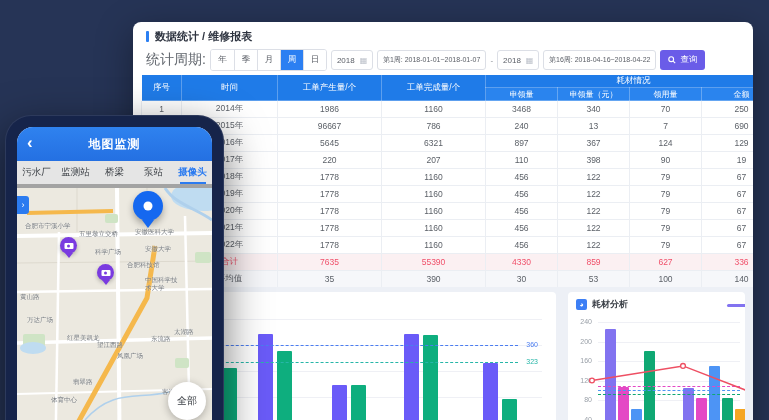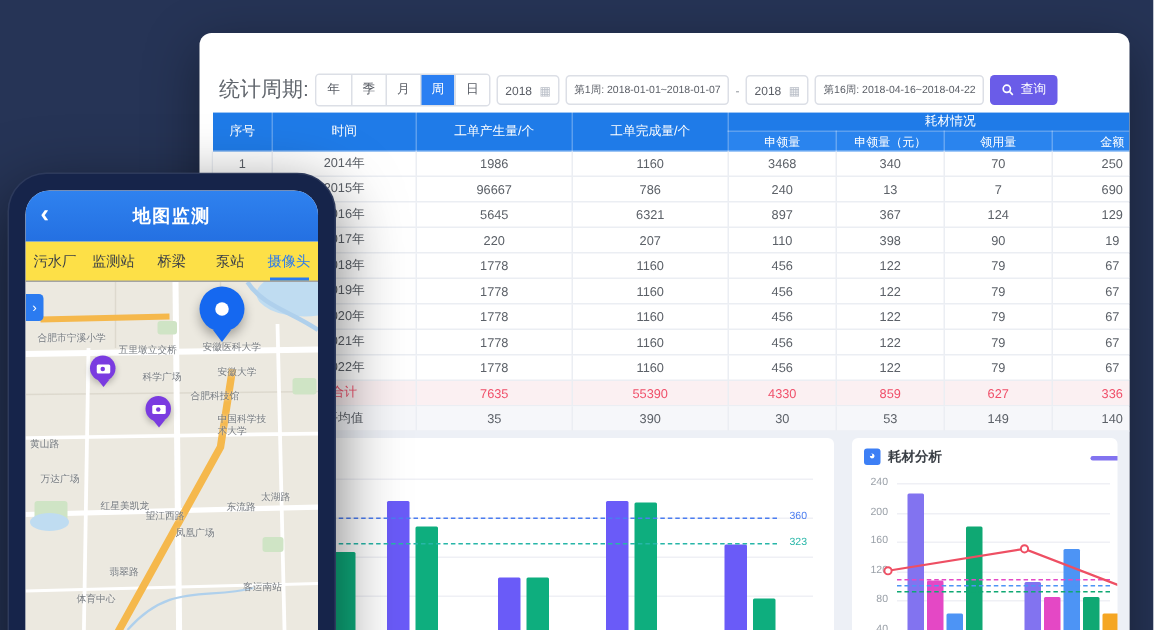--- a/index.html
+++ b/index.html
@@ -52,23 +52,23 @@
 .rtitle .txt{font-size:9px;color:#3a3f46;font-weight:bold}
 .rlegend{position:absolute;top:12px;right:-4px;width:22px;height:3px;border-radius:2px}
 .linesvg{position:absolute;left:0;top:0}
 
 
 .phone{position:absolute;left:5px;top:115px;width:219px;height:360px;background:#16244A;border:1px solid rgba(255,255,255,.10);border-radius:26px;box-shadow:0 14px 44px rgba(0,0,0,.55);z-index:5}
 .screen{position:absolute;left:11px;top:11px;width:195px;height:349px;background:#fff;border-radius:16px 16px 0 0;overflow:hidden}
 .pheader{height:34px;background:linear-gradient(180deg,#2F82EF,#2470E2);display:flex;align-items:center;justify-content:center;position:relative}
 .back{position:absolute;left:10px;top:50%;transform:translateY(-55%);color:#fff;font-size:17px;font-weight:bold}
 .ptitle{color:#fff;font-size:12px;font-weight:bold;letter-spacing:1px}
-.ptabs{height:27px;display:flex;border-bottom:1px solid #a3a3a3;background:#fde047}
+.ptabs{height:27px;display:flex;border-bottom:4px solid #a3a3a3;background:#e5e5e5}
 .ptab{flex:1;display:flex;align-items:center;justify-content:center;font-size:9.5px;color:#3c4046;position:relative}
-.ptab.active{color:#2B7BF0;font-weight:normal}
+.ptab.active{color:#2B7BF0;font-weight:bold}
 .ptab.active::after{content:"";position:absolute;bottom:0;left:50%;transform:translateX(-50%);width:26px;height:2px;background:#2B7BF0}
 .map{position:absolute;left:0;top:61px;width:195px;height:290px;background:#ECE9E0;overflow:hidden}
 .map svg{position:absolute;left:0;top:0}
 .mlabel{position:absolute;font-size:6.5px;color:#767b80;line-height:1.2;white-space:nowrap;text-shadow:0 0 2px rgba(255,255,255,.8)}
 .mlabel.wrap{white-space:normal}
 .expander{position:absolute;left:0;top:8px;width:12px;height:18px;background:#2B7BF0;color:#fff;border-radius:0 3px 3px 0;font-size:9px;display:flex;align-items:center;justify-content:center}
 .allbtn{position:absolute;left:151px;top:194px;width:38px;height:38px;border-radius:50%;background:#fff;box-shadow:0 2px 8px rgba(0,0,0,.28);display:flex;align-items:center;justify-content:center;font-size:10px;color:#3c4046}
 .pin-b{position:absolute;left:116px;top:3px;width:30px;height:30px;background:#1568F0;border-radius:50%;box-shadow:0 4px 7px rgba(0,0,0,.3)}
 .pin-b::before{content:"";position:absolute;left:50%;top:50%;transform:translate(-50%,-50%);width:9px;height:9px;background:#fff;border-radius:50%}
 .pin-b::after{content:"";position:absolute;left:50%;bottom:-7px;transform:translateX(-50%);border:6px solid transparent;border-top:8px solid #1568F0;border-bottom:none}
@@ -77,20 +77,24 @@
 .pin-p .cam{position:absolute;left:50%;top:50%;transform:translate(-50%,-50%);width:9px;height:6px;background:#fff;border-radius:1px}
 .pin-p .cam::after{content:"";position:absolute;left:50%;top:50%;transform:translate(-50%,-50%);width:3px;height:3px;background:#7A3BE0;border-radius:50%}
 </style>
 </head>
 <body>
 
 <div class="stage">
 
   <div class="card">
 
+    <div class="card-title">
+      <span class="accent"></span>
+      <span class="title-text">数据统计 / 维修报表</span>
+    </div>
 
     <div class="filter-row">
       <span class="filter-label">统计周期:</span>
       <div class="segments">
           <div class="seg">年</div>
           <div class="seg">季</div>
           <div class="seg">月</div>
           <div class="seg on">周</div>
           <div class="seg">日</div>
         </div>
@@ -244,21 +248,21 @@
               <td>627</td>
               <td>336</td>
             </tr>
             <tr class="avg">
               <td></td>
               <td>平均值</td>
               <td>35</td>
               <td>390</td>
               <td>30</td>
               <td>53</td>
-              <td>149</td>
+              <td>100</td>
               <td>140</td>
             </tr>
           </tbody>
       </table>
     </div>
 
     <div class="charts-bg"></div>
 
     <div class="panel left">
     <div class="grid" style="left: 20px; right: 14px; top: 27px;"></div>
@@ -375,16 +379,17 @@
             <div class="mlabel" style="left: 145px; top: 200px;">客运南站</div>
           </div>
         <div class="expander">›</div>
         <div class="pin-p" style="left:43px;top:49px">
             <span class="cam"></span>
           </div>
         <div class="pin-p" style="left:80px;top:76px">
             <span class="cam"></span>
           </div>
         <div class="pin-b"></div>
+        <div class="allbtn">全部</div>
       </div>
     </div>
   </div>
 </div>
 
 </body></html>

